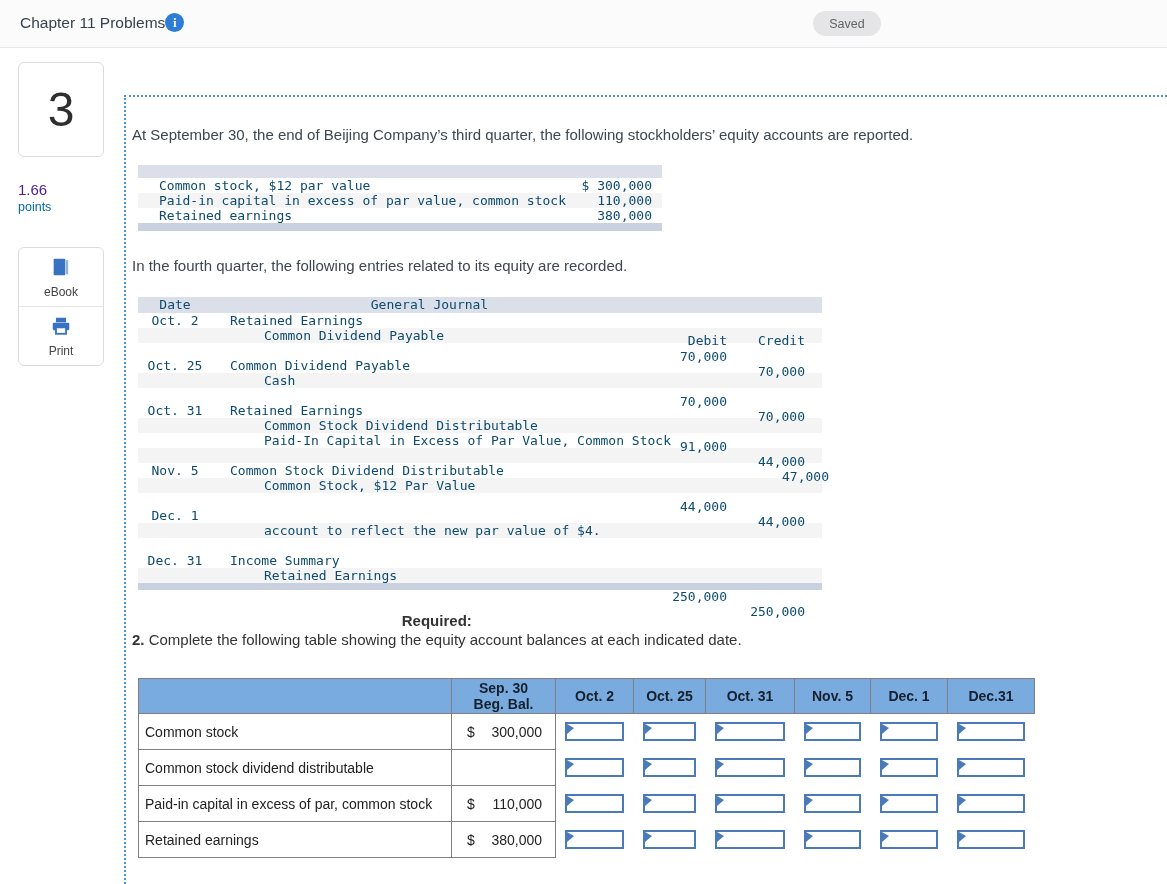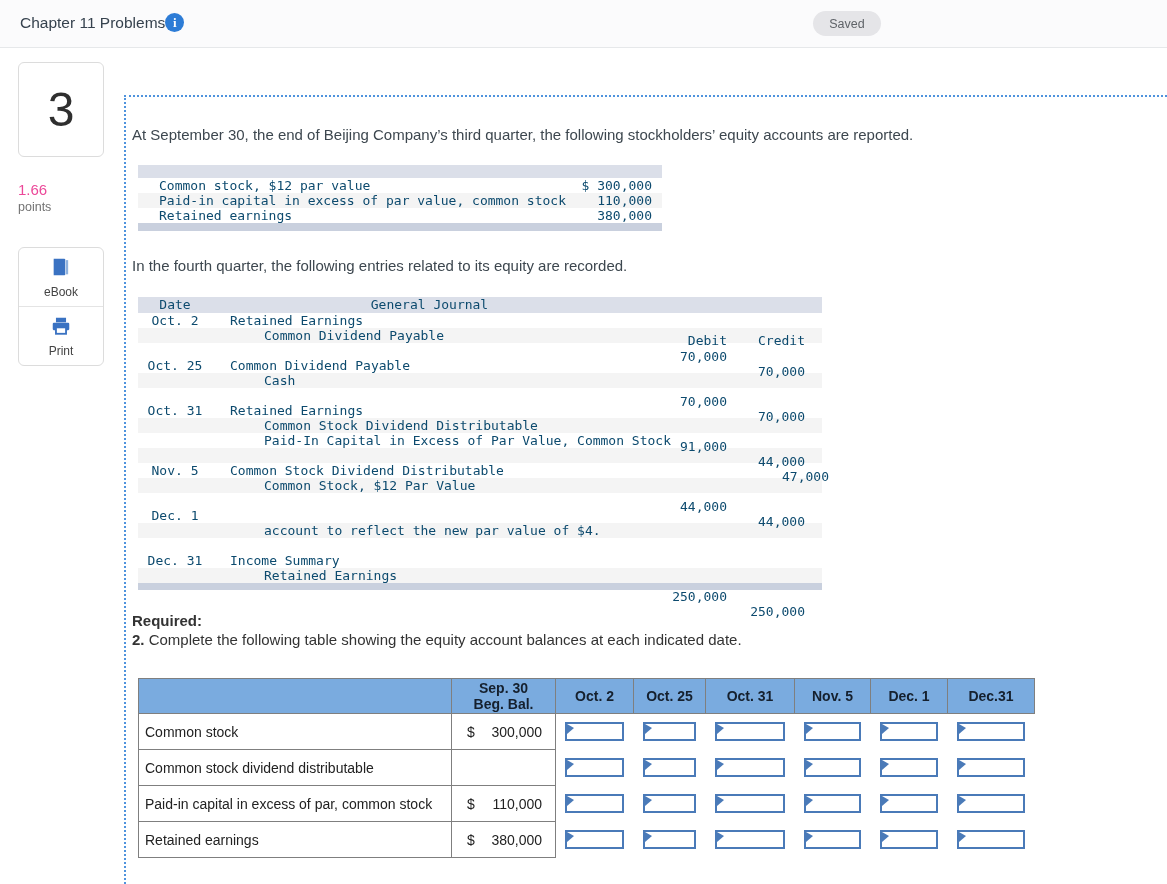--- a/index.html
+++ b/index.html
@@ -17,22 +17,22 @@
                     font-weight:bold;font-size:13px;line-height:1;}
   .saved-pill{position:absolute;left:813px;top:11px;width:68px;height:25px;border-radius:13px;
               background:#e5e5e8;color:#5f6368;font-size:12.5px;display:flex;
               align-items:center;justify-content:center;}
 
   
   .qnum-card{position:absolute;left:18px;top:62px;width:84px;height:93px;border:1px solid #dcdcdc;
              border-radius:6px;background:#fff;display:flex;align-items:center;justify-content:center;}
   .qnum{font-size:48px;color:#2f2f2f;}
   .points-block{position:absolute;left:18px;top:181px;}
-  .points-value{font-size:15px;color:#ec4899;}
-  .points-label{font-size:12.5px;color:#737373;margin-top:2px;}
+  .points-value{font-size:15px;color:#4c1d95;}
+  .points-label{font-size:12.5px;color:#0369a1;margin-top:2px;}
   .tools-card{position:absolute;left:18px;top:247px;width:84px;border:1px solid #dcdcdc;
               border-radius:6px;background:#fff;overflow:hidden;}
   .tool{height:58px;display:flex;flex-direction:column;align-items:center;justify-content:center;
         gap:3px;cursor:pointer;}
   .tool + .tool{border-top:1px solid #e4e4e4;}
   .tool-label{font-size:12px;color:#444;}
 
   
   .content{position:absolute;left:124px;top:95px;right:0;bottom:0;
            border-top:2px dotted #4f93dd;border-left:2px dotted #4f93dd;}
@@ -59,21 +59,21 @@
         padding-right:17px;box-sizing:border-box;}
   .jrow.shade{background:#f4f4f4;}
   .jh-date,.jdate{text-align:center;}
   .jh-desc{text-align:center;}
   .jdesc{padding-left:18px;white-space:pre;}
   .jdesc.indent{padding-left:52px;}
   .jh-debit,.jh-credit,.jdebit,.jcredit{text-align:right;margin-top:36px;}
   .journal .bar-bottom{height:7px;margin-top:0;}
 
   .required-block{position:absolute;left:6px;top:514px;font-size:15px;color:#333;line-height:19px;}
-  .required-label{font-weight:bold;}
+  .required-label{font-weight:bold;text-align:center;}
   .required-num{font-weight:bold;}
 
   
   .balance-wrap{position:absolute;left:12px;top:581px;}
   table.balance{border-collapse:collapse;font-size:14px;color:#222;table-layout:fixed;}
   table.balance th{background:#7aabdf;border:1px solid #7f7f7f;font-weight:bold;color:#15202e;
                    height:34px;line-height:16px;text-align:center;padding:0;}
   table.balance td{height:23px;padding:6px;}
   td.lbl{border:1px solid #7f7f7f;padding:0 0 0 5px;text-align:left;background:#fff;}
   td.beg{border:1px solid #7f7f7f;background:#fff;}

